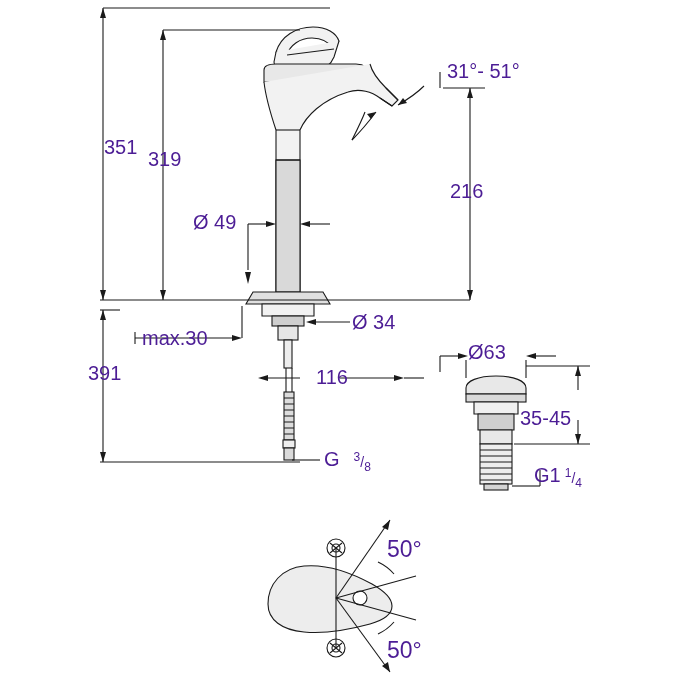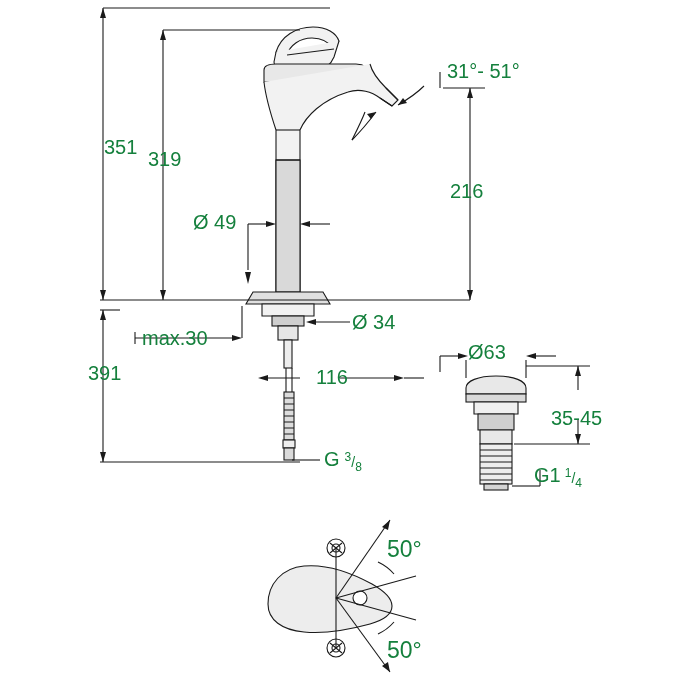--- a/index.html
+++ b/index.html
@@ -1,19 +1,19 @@
 <!DOCTYPE html>
 <html><head>
 <meta charset="utf-8">
 <style>
   html,body{margin:0;padding:0;background:#ffffff;}
   body{width:700px;height:700px;font-family:"Liberation Sans",sans-serif;}
   #stage{position:relative;width:700px;height:700px;overflow:hidden;background:#fff;}
   svg{position:absolute;left:0;top:0;}
-  .lbl{position:absolute;font-family:"Liberation Sans",sans-serif;color:#15803d;white-space:nowrap;}
+  .lbl{position:absolute;font-family:"Liberation Sans",sans-serif;color:#4c1d95;white-space:nowrap;}
   .dim{font-size:20px;}
   .dim-sm{font-size:23px;}
   .frac{display:inline-block;font-size:12px;line-height:1;vertical-align:-1px;}
 </style>
 </head>
 <body>
 
 <div id="stage">
 
 <svg width="700" height="700" viewBox="0 0 700 700">
@@ -160,25 +160,25 @@
 <div class="lbl dim" style="left:104px;top:136px;">351</div>
 <div class="lbl dim" style="left:148px;top:148px;">319</div>
 <div class="lbl dim" style="left:88px;top:362px;">391</div>
 <div class="lbl dim" style="left:450px;top:180px;">216</div>
 <div class="lbl dim" style="left:193px;top:211px;">Ø 49</div>
 <div class="lbl dim" style="left:352px;top:311px;">Ø 34</div>
 <div class="lbl dim" style="left:142px;top:327px;">max.30</div>
 <div class="lbl dim" style="left:316px;top:366px;">116</div>
 <div class="lbl dim" style="left:447px;top:60px;">31°- 51°</div>
 <div class="lbl dim" style="left:468px;top:341px;">Ø63</div>
-<div class="lbl dim" style="left:551px;top:407px;">35-45</div>
+<div class="lbl dim" style="left:520px;top:407px;">35-45</div>
 <div class="lbl dim-sm" style="left:387px;top:536px;">50°</div>
 <div class="lbl dim-sm" style="left:387px;top:637px;">50°</div>
 
 <div class="lbl dim" style="left:324px;top:448px;">
-  <span>G</span><span class="frac" style="margin-left:5px;"><span style="font-size:12px;position:relative;top:-6px;">3</span><span style="font-size:14px;">/</span><span style="font-size:12px;position:relative;top:4px;">8</span></span>
+  <span>G</span><span class="frac" style="margin-left:14px;"><span style="font-size:12px;position:relative;top:-6px;">3</span><span style="font-size:14px;">/</span><span style="font-size:12px;position:relative;top:4px;">8</span></span>
 </div>
 
 <div class="lbl dim" style="left:534px;top:464px;">
   <span>G1</span><span class="frac" style="margin-left:4px;"><span style="font-size:12px;position:relative;top:-6px;">1</span><span style="font-size:14px;">/</span><span style="font-size:12px;position:relative;top:4px;">4</span></span>
 </div>
 
 </div>
 
 </body></html>

